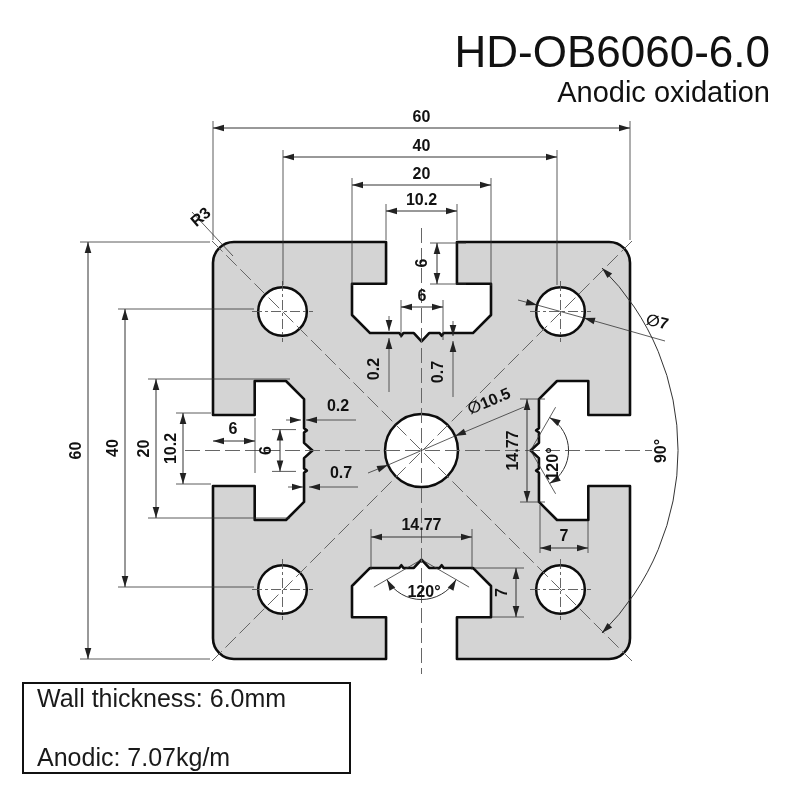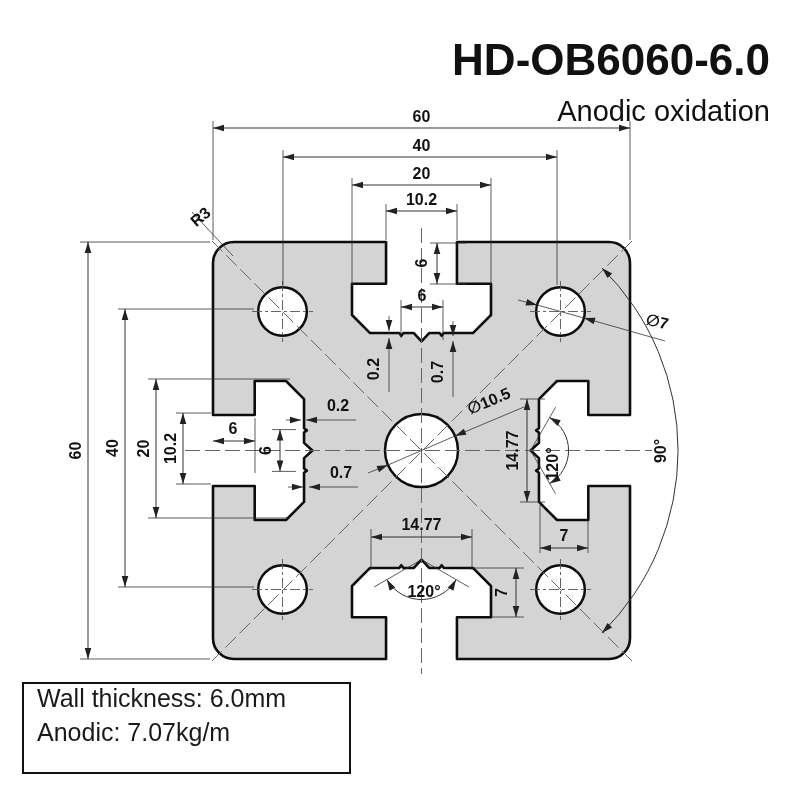--- a/index.html
+++ b/index.html
@@ -1,23 +1,23 @@
 <!DOCTYPE html>
 <html><head>
 <meta charset="utf-8">
 <style>
   html,body{margin:0;padding:0;background:#fff;}
   .stage{position:relative;width:800px;height:800px;background:#fff;overflow:hidden;
          font-family:"Liberation Sans","DejaVu Sans",sans-serif;}
   .titleblock{position:absolute;top:28px;right:30px;text-align:right;color:#111;}
-  .title{font-size:44px;font-weight:700;letter-spacing:0px;line-height:1.1;margin-top:8px;}
-  .subtitle{font-size:29px;font-weight:400;margin-top:11px;}
+  .title{font-size:44px;font-weight:400;letter-spacing:0px;line-height:1.1;}
+  .subtitle{font-size:29px;font-weight:400;margin-top:0;}
   .notebox{position:absolute;left:22px;top:682px;width:312px;height:88px;
            border:2.5px solid #111;background:#fff;display:flex;flex-direction:column;
-           justify-content:flex-start;gap:5px;padding-left:13px;color:#1a1a1a;font-size:25px;}
+           justify-content:space-between;gap:5px;padding-left:13px;color:#1a1a1a;font-size:25px;}
   svg{position:absolute;left:0;top:0;}
   .prof{fill:#d4d4d4;stroke:#0d0d0d;stroke-width:2.6;stroke-linejoin:round;vector-effect:non-scaling-stroke;}
   .hole{fill:#fff;stroke:#0d0d0d;stroke-width:2.5;vector-effect:non-scaling-stroke;}
   .cl{stroke:#666;stroke-width:1;fill:none;stroke-dasharray:15 5;}
   .ch{stroke:#555;stroke-width:0.9;fill:none;stroke-dasharray:10 3 3 3;}
   .dim{stroke:#333;stroke-width:1;fill:none;}
   .ext{stroke:#333;stroke-width:0.8;fill:none;}
   .ref{stroke:#333;stroke-width:0.8;fill:none;}
   .dt{font:700 16px "Liberation Sans","DejaVu Sans",sans-serif;fill:#111;text-anchor:middle;}
 </style>

